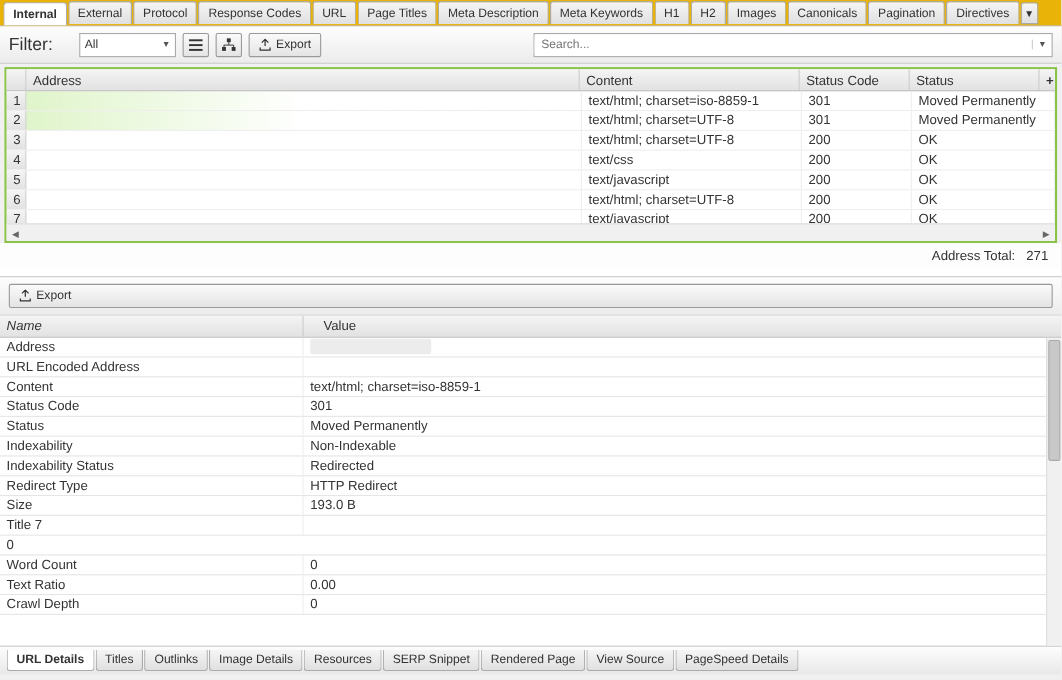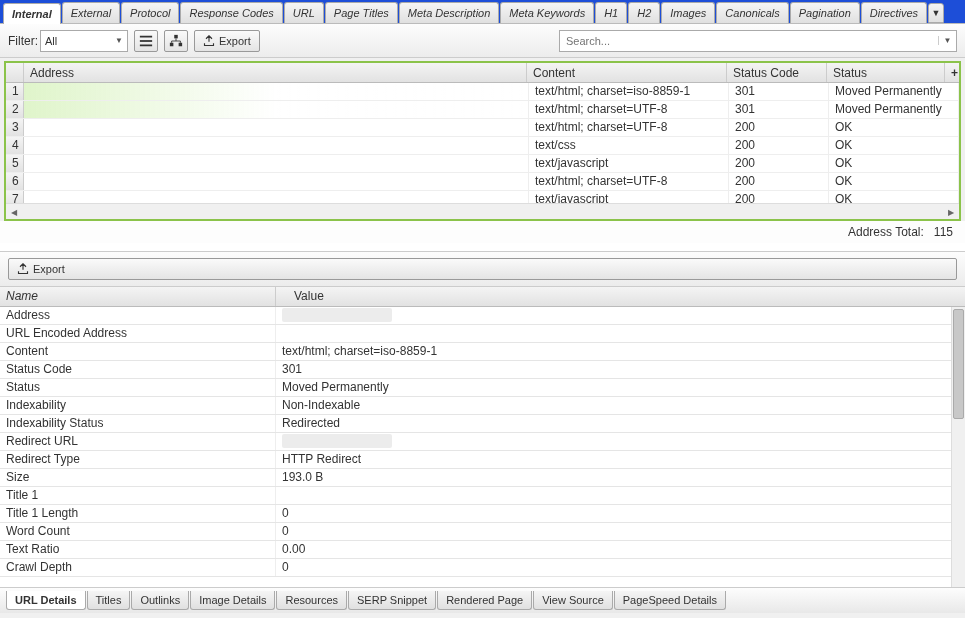--- a/index.html
+++ b/index.html
@@ -7,26 +7,25 @@
   font-family: Arial, sans-serif;
   font-size: 11px;
   background: #f0f0f0;
   color: #333;
   width: 965px;
   height: 618px;
   overflow: hidden;
 }
 .top-tabs {
   display: flex;
-  background: #1d4ed8;
+  background: #eab308;
   border-bottom: 1px solid #bbb;
   height: 24px;
-  align-items: flex-end;
+  align-items: center;
   padding: 0 3px;
-  font-style: italic;
 }
 .top-tab {
   padding: 4px 8px;
   border: 1px solid #aaa;
   border-bottom: none;
   background: linear-gradient(#f5f5f5,#e0e0e0);
   margin-right: 1px;
   border-radius: 3px 3px 0 0;
   cursor: pointer;
   font-size: 11px;
@@ -49,21 +48,21 @@
   font-size: 9px;
 }
 .toolbar {
   display: flex;
   align-items: center;
   padding: 6px 8px;
   background: linear-gradient(#fdfdfd,#ececec);
   border-bottom: 1px solid #ccc;
   height: 34px;
 }
-.filter-label { margin-right: 2px; font-size: 12px; }
+.filter-label { margin-right: 24px; font-size: 16px; }
 .filter-select {
   width: 88px; height: 22px;
   border: 1px solid #aaa; background: #fff;
   padding: 1px 4px; font-size: 11px;
   position: relative;
   display:flex; align-items:center; justify-content:space-between;
 }
 .filter-select .arrow { font-size: 8px; color:#555; }
 .icon-btn {
   width: 24px; height: 22px;
@@ -79,21 +78,21 @@
   border: 1px solid #999;
   background: linear-gradient(#fafafa,#e4e4e4);
   margin-left: 6px;
   display:flex; align-items:center;
   padding: 0 8px; cursor:pointer; border-radius:2px;
   font-size: 11px;
 }
 .export-btn svg { width:12px; height:12px; margin-right:4px; }
 .search-box {
   margin-left: auto;
-  width: 398px; height: 22px;
+  width: 472px; height: 22px;
   border: 1px solid #aaa;
   background:#fff;
   display:flex; align-items:center;
 }
 .search-box input {
   flex:1; border:none; outline:none;
   padding: 2px 6px; font-size:11px; color:#888;
 }
 .search-box .dd {
   width:18px; text-align:center;
@@ -347,21 +346,21 @@
         <div class="cell c-status">OK</div>
       </div>
     </div>
   <div class="grid-hscroll">
     <div class="lar">◀</div>
     <div class="rar">▶</div>
   </div>
 </div>
 <div class="filter-total">
   <span>Address Total:</span>&nbsp;&nbsp;
-  <span>115</span>
+  <span>271</span>
 </div>
 
 <div class="sep"></div>
 
 <div class="lower-toolbar">
   <div class="export-btn" style="margin-left:0">
     <svg viewBox="0 0 16 16">
         <path d="M8 1 L8 9 M4 5 L8 1 L12 5 M2 11 L2 14 L14 14 L14 11" stroke="#333" fill="none" stroke-width="1.5"></path>
       </svg>
     <span>Export</span>
@@ -396,37 +395,32 @@
       </div>
       <div class="detail-row">
         <div class="dr-name">Indexability</div>
         <div class="dr-value">Non-Indexable</div>
       </div>
       <div class="detail-row">
         <div class="dr-name">Indexability Status</div>
         <div class="dr-value">Redirected</div>
       </div>
       <div class="detail-row">
-        <div class="dr-name">Redirect URL</div>
-        <div class="dr-value blur-box"></div>
-      </div>
-      <div class="detail-row">
         <div class="dr-name">Redirect Type</div>
         <div class="dr-value">HTTP Redirect</div>
       </div>
       <div class="detail-row">
         <div class="dr-name">Size</div>
         <div class="dr-value">193.0 B</div>
       </div>
       <div class="detail-row">
-        <div class="dr-name">Title 1</div>
+        <div class="dr-name">Title 7</div>
         <div class="dr-value"></div>
       </div>
       <div class="detail-row">
-        <div class="dr-name">Title 1 Length</div>
         <div class="dr-value">0</div>
       </div>
       <div class="detail-row">
         <div class="dr-name">Word Count</div>
         <div class="dr-value">0</div>
       </div>
       <div class="detail-row">
         <div class="dr-name">Text Ratio</div>
         <div class="dr-value">0.00</div>
       </div>

